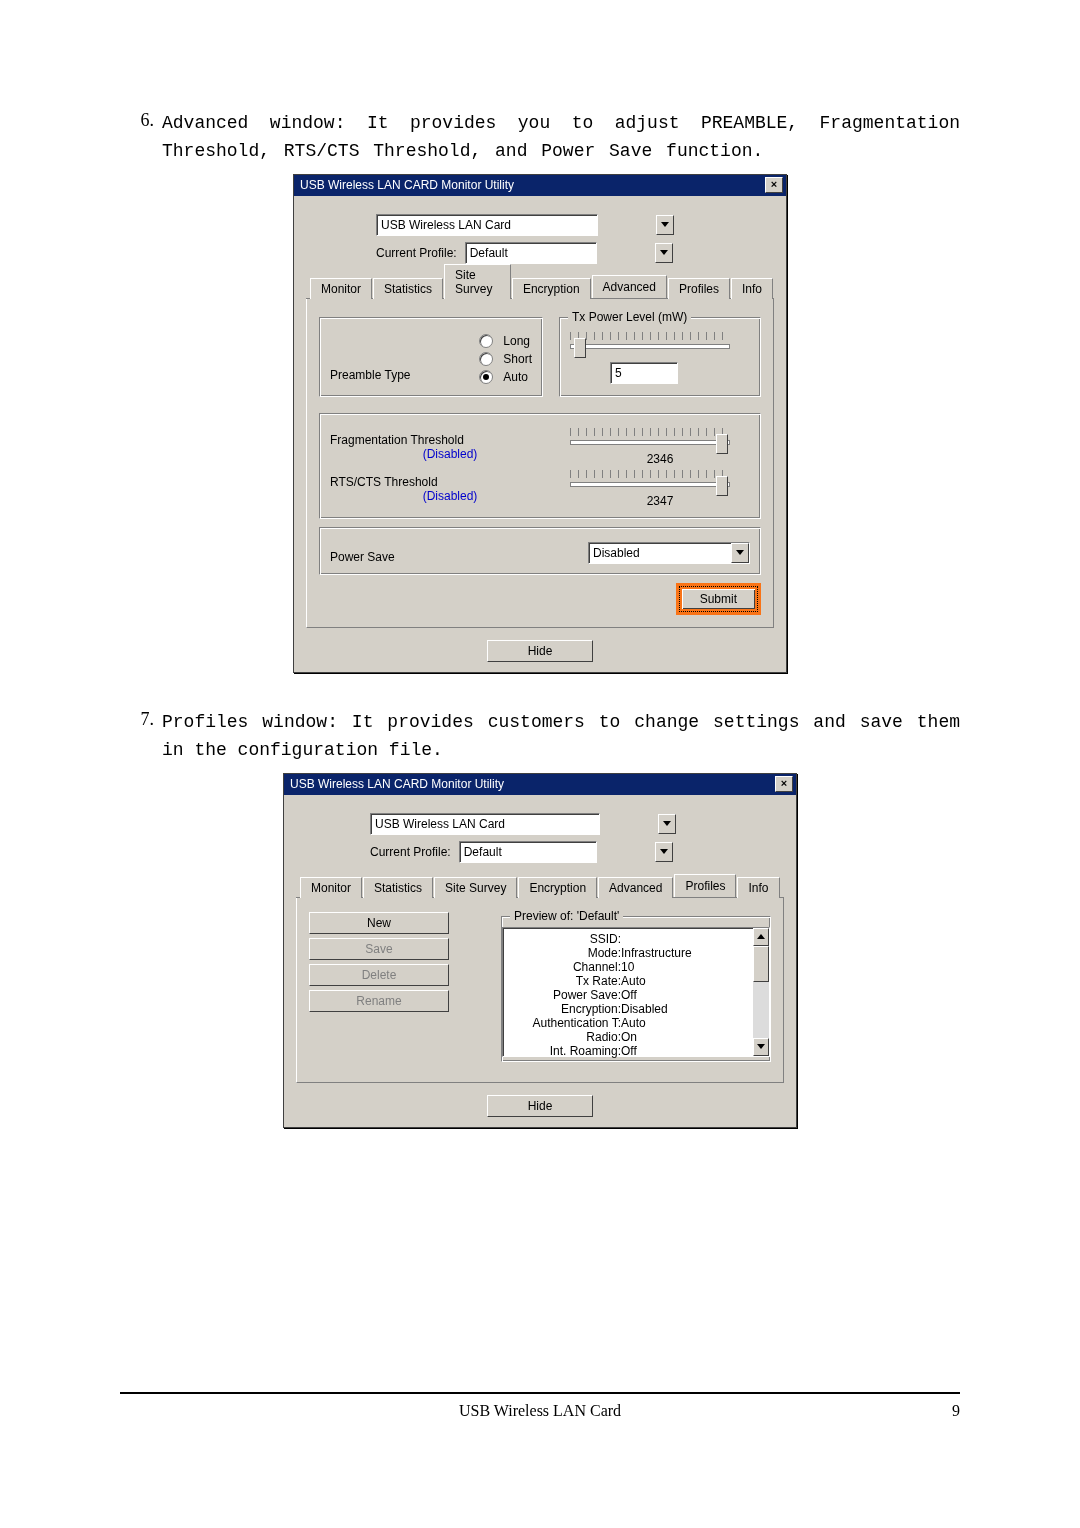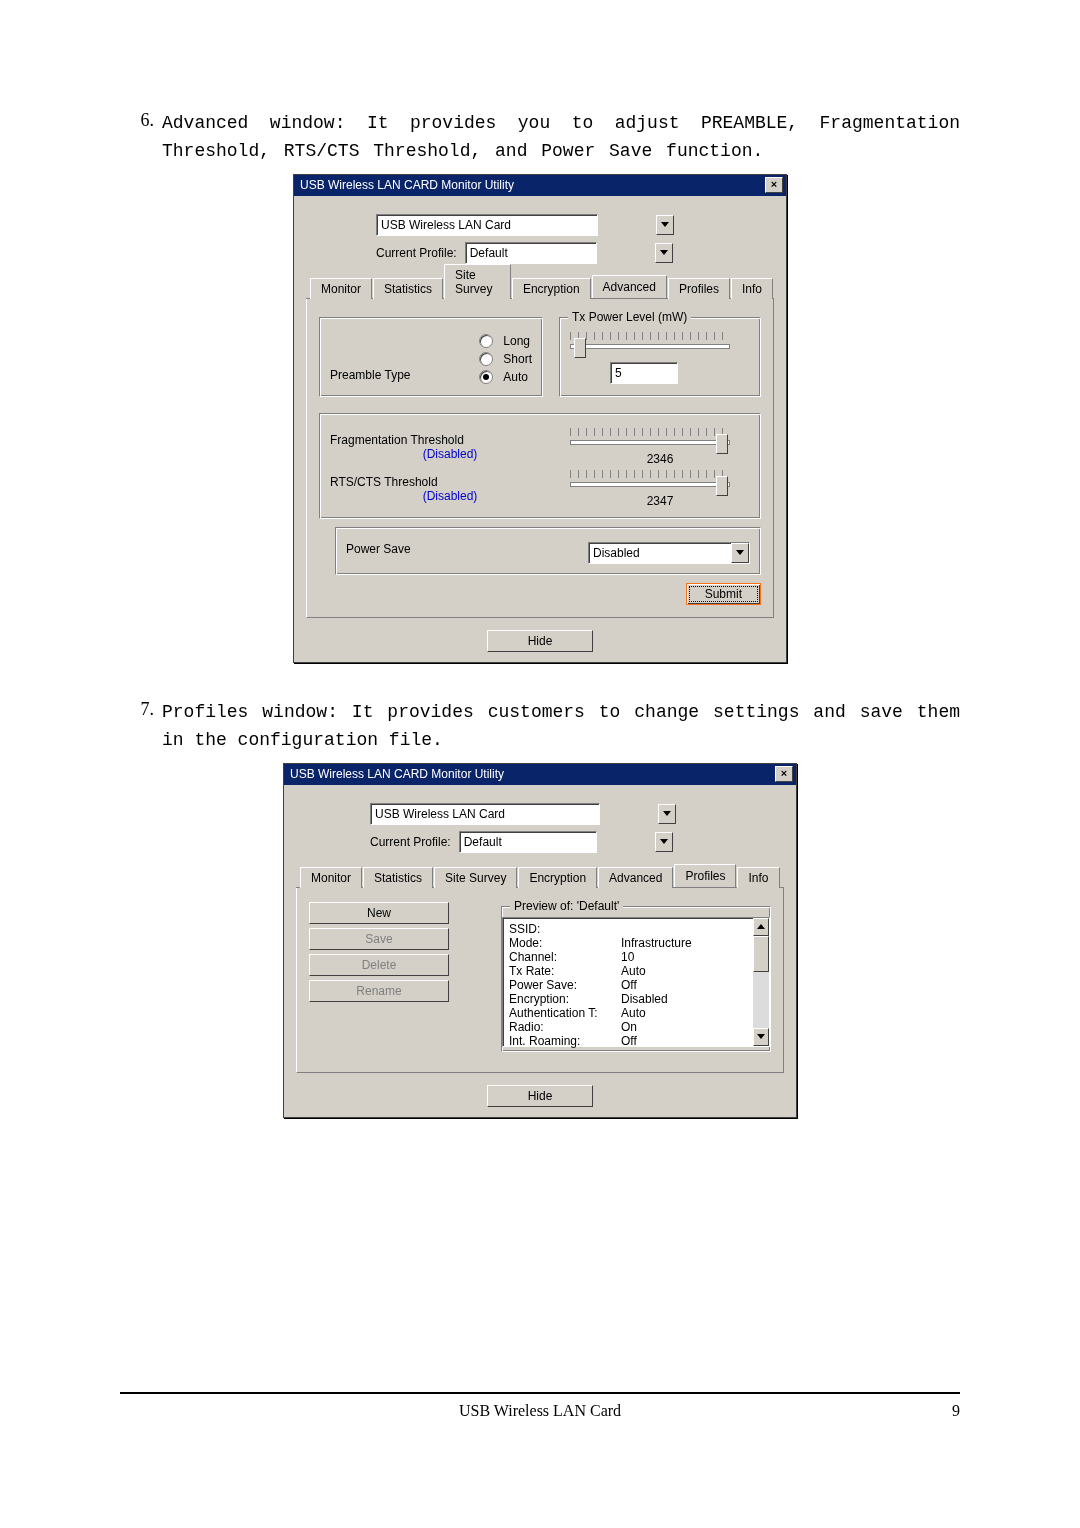--- a/index.html
+++ b/index.html
@@ -212,21 +212,21 @@
     border:1px solid #fff;
     border-right-color:#404040;
     border-bottom-color:#404040;
     padding:3px 18px;
     font-size:12px;
     text-align:center;
   }
   .btn3d.default {
     outline:1px dotted #000;
     outline-offset:-4px;
-    border:1px solid #f97316;
+    border:6px solid #f97316;
     box-shadow: inset 1px 1px 0 #fff, inset -1px -1px 0 #404040;
   }
   .btn3d.disabled { color:#808080; }
   .profile-btn {
     width:130px; padding:3px 4px; text-align:center; display:block; margin:4px 0;
   }
 
   .selected-item {
     background:#0a246a; color:#fff; padding:0 2px;
     outline:1px dotted #d4d0c8; outline-offset:-1px;
@@ -241,20 +241,21 @@
     min-height:90px;
   }
   .scrollarea {
     position:relative;
     background:#fff;
     border:1px solid #808080;
     border-right-color:#fff; border-bottom-color:#fff;
     box-shadow: inset 1px 1px 0 #404040;
     height:128px;
     display:flex;
+    text-align:right;
   }
   .scrollarea .content {
     flex:1; padding:4px 6px; font-size:12px; line-height:14px;
   }
   .scrollbar {
     width:16px;
     background:#dcdcdc;
     display:flex; flex-direction:column;
   }
   .scrollbar .sbtn {
@@ -402,21 +403,21 @@
                 <div class="slider">
                   <div class="ticks"></div>
                   <div class="track"></div>
                   <div class="thumb" style="left:146px;"></div>
                 </div>
                 <div style="text-align:center;">2347</div>
               </div>
             </div>
           </div>
 
-          <div class="group" style="display:flex; align-items:flex-start;margin-left:16px;">
+          <div class="group" style="display:flex; align-items:flex-end;">
             <div style="flex:1;">Power Save</div>
             <div class="combo" style="width:160px;">
               <span class="combo-text">Disabled</span>
               <span class="dropbtn">
                   <svg width="8" height="6">
                     <polygon points="0,0 8,0 4,5" fill="#000"></polygon>
                   </svg>
                 </span>
             </div>
           </div>

